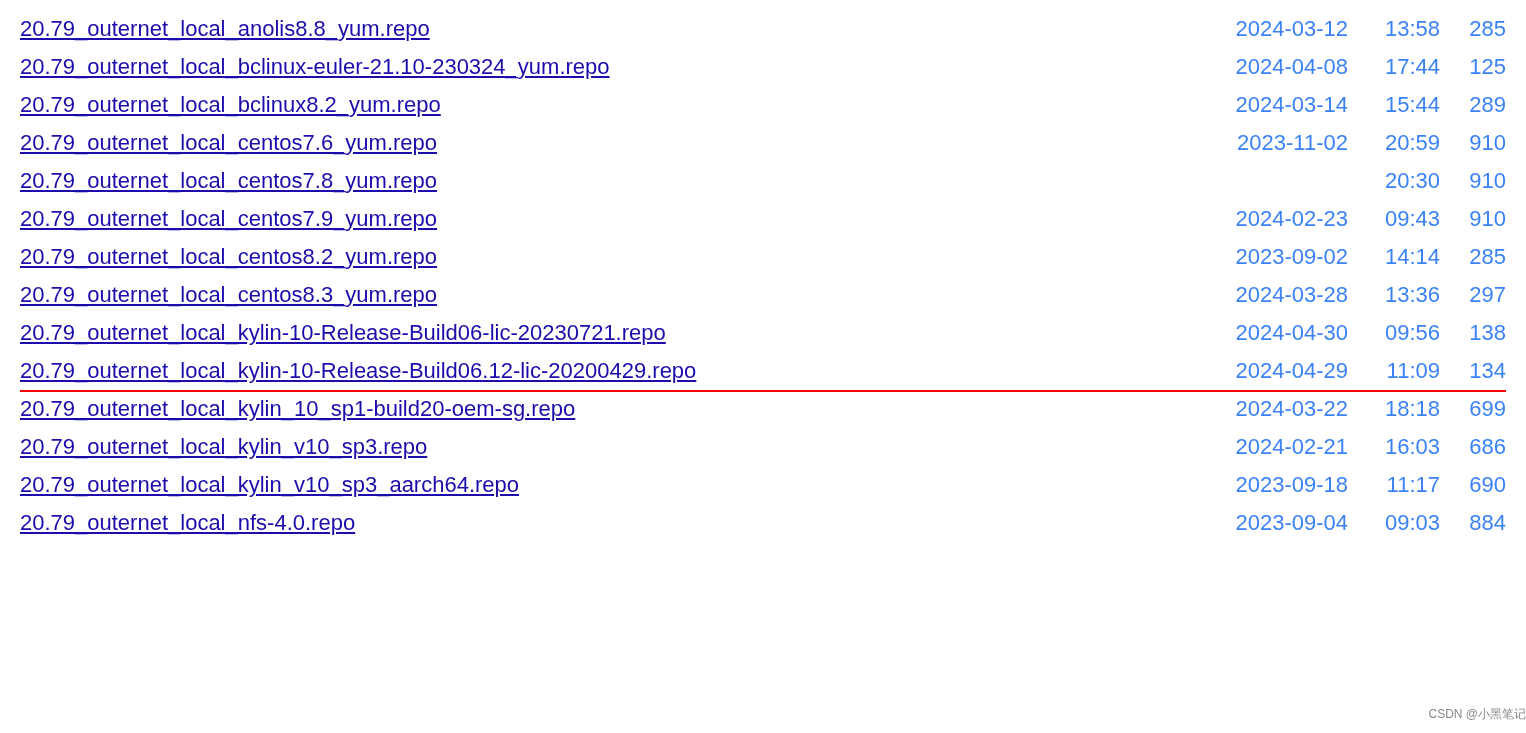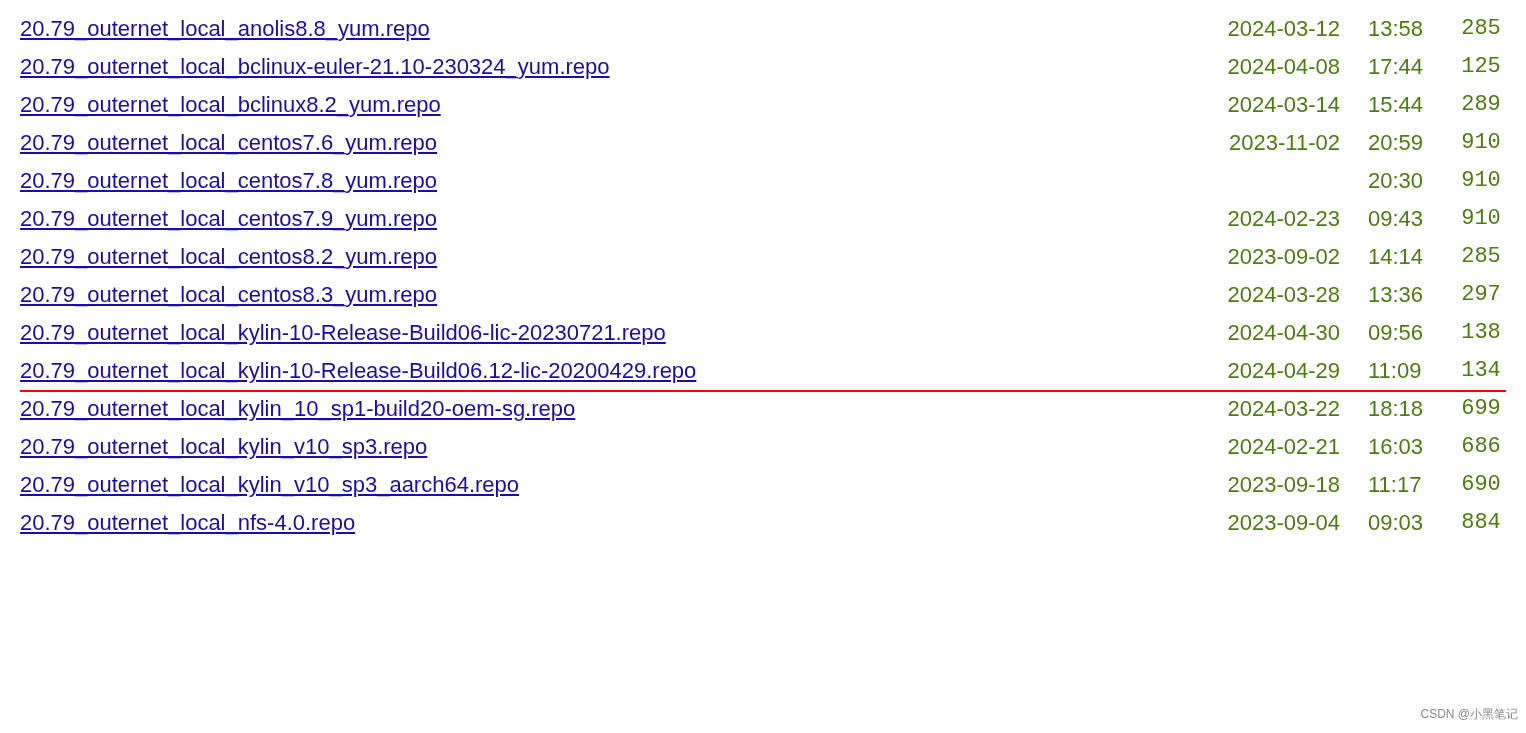--- a/index.html
+++ b/index.html
@@ -44,46 +44,47 @@
       color: #1a0dab;
       cursor: pointer;
       font-size: 22px;
       flex: 0 0 auto;
       max-width: 820px;
     }
 
     .file-meta {
       margin-left: auto;
       display: flex;
-      gap: 28px;
-      color: #4d7c0f;
+      gap: 16px;
+      color: #3b82f6;
       font-size: 22px;
       white-space: nowrap;
       padding-left: 30px;
     }
 
     .file-date {
       min-width: 180px;
       text-align: right;
     }
 
     .file-time {
       min-width: 60px;
+      text-align: right;
+      margin-left: 16px;
     }
 
     .file-size {
       min-width: 50px;
-      text-align: center;
-      font-family: Liberation Mono, monospace;
+      text-align: right;
     }
 
     .watermark {
       position: fixed;
       bottom: 10px;
-      right: 8px;
+      right: 0;
       color: #888;
       font-size: 12px;
     }
   </style>
 </head>
 <body>
 
 <div class="file-list">
 <div class="file-row">
       <a class="file-link" href="#">20.79_outernet_local_anolis8.8_yum.repo</a>

